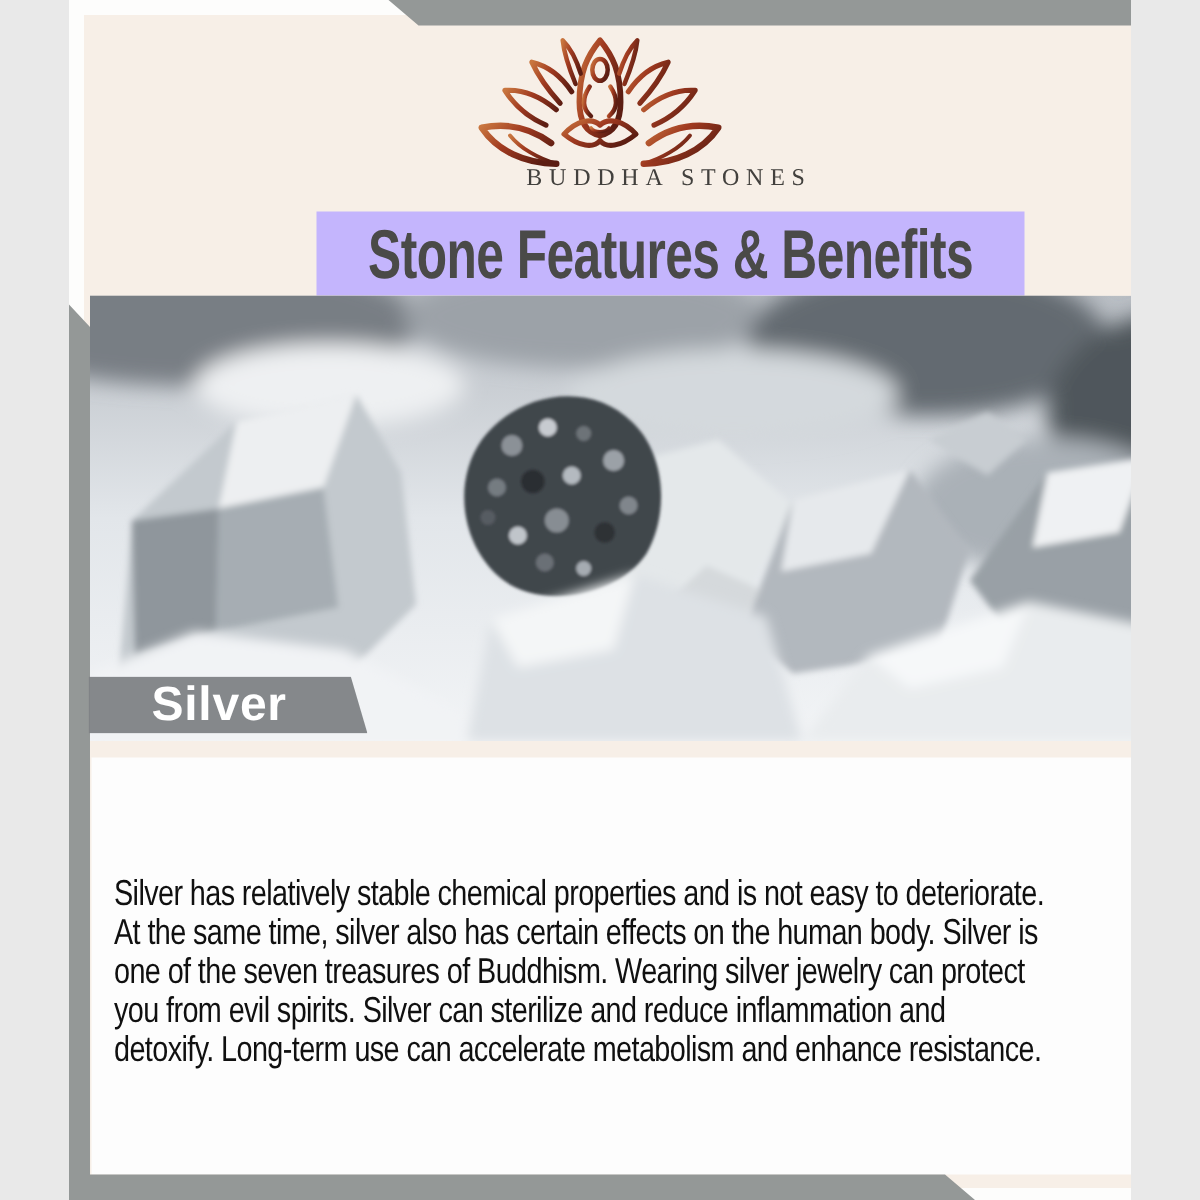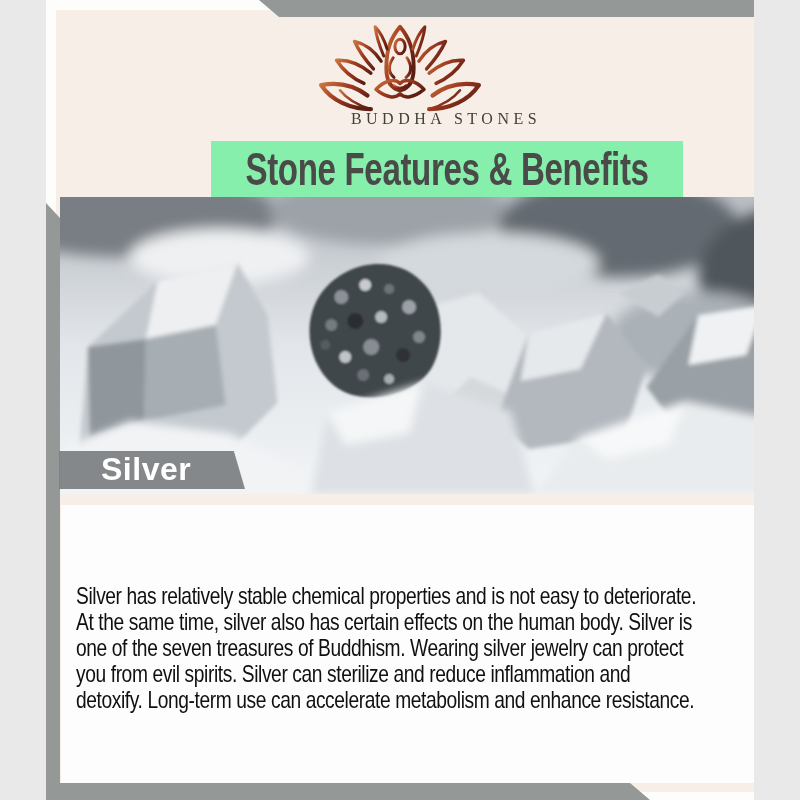--- a/index.html
+++ b/index.html
@@ -16,21 +16,21 @@
   
   .logo-wrap{position:absolute;left:50%;top:20px;transform:translateX(-50%);width:196px;height:96px;}
   .brand-name{
     position:absolute;left:0;top:110px;width:800px;text-align:center;
     font-family:"Liberation Serif",serif;font-size:16px;letter-spacing:4.5px;
     color:var(--brand-text,#42403d);font-weight:400;
   }
   
   .title-banner{
     position:absolute;left:165px;top:141px;width:472px;height:56px;
-    background:#86efac;display:flex;align-items:center;justify-content:center;
+    background:#c4b5fd;display:flex;align-items:center;justify-content:center;
   }
   .title-banner .title{
     white-space:nowrap;font-weight:700;font-size:46px;color:var(--title-text,#4a4a48);
     transform:scaleX(0.72);transform-origin:center;letter-spacing:-0.5px;
   }
   
   .photo{position:absolute;left:14px;top:197px;width:768px;height:297px;overflow:hidden;}
   .photo svg{display:block;width:100%;height:100%;}
   
   .label-wrap{position:absolute;left:13px;top:451px;width:186px;height:38px;}

